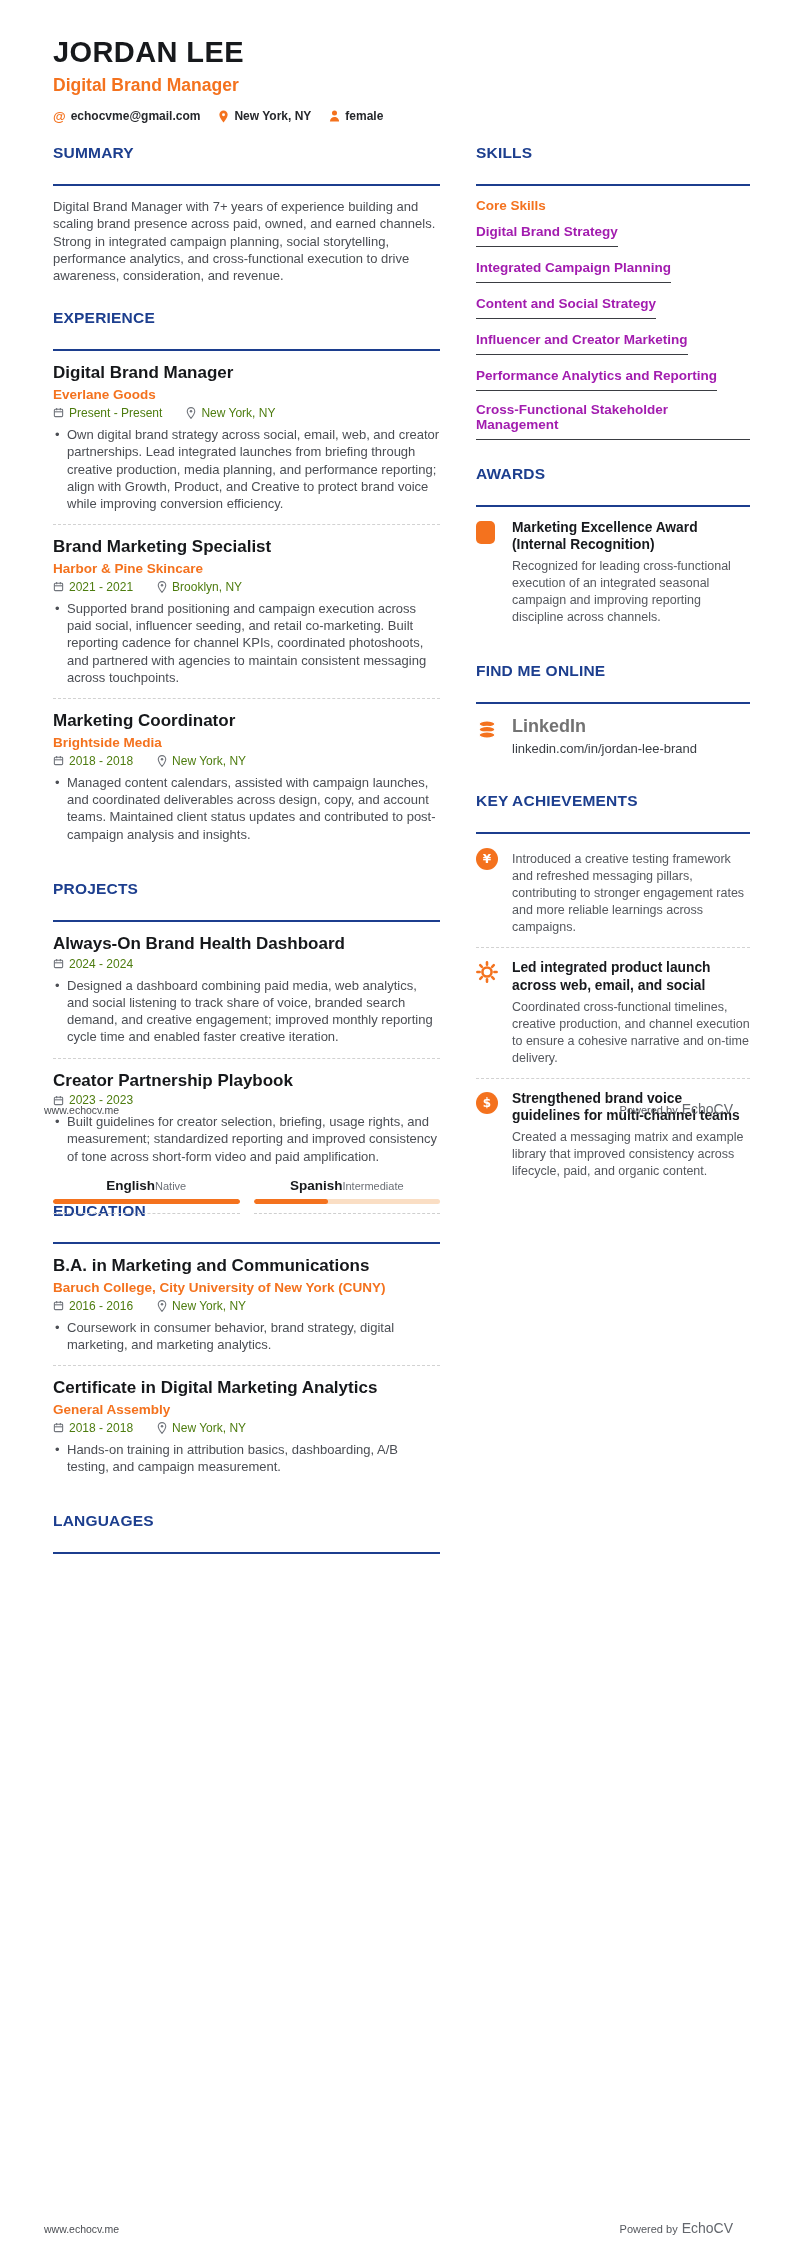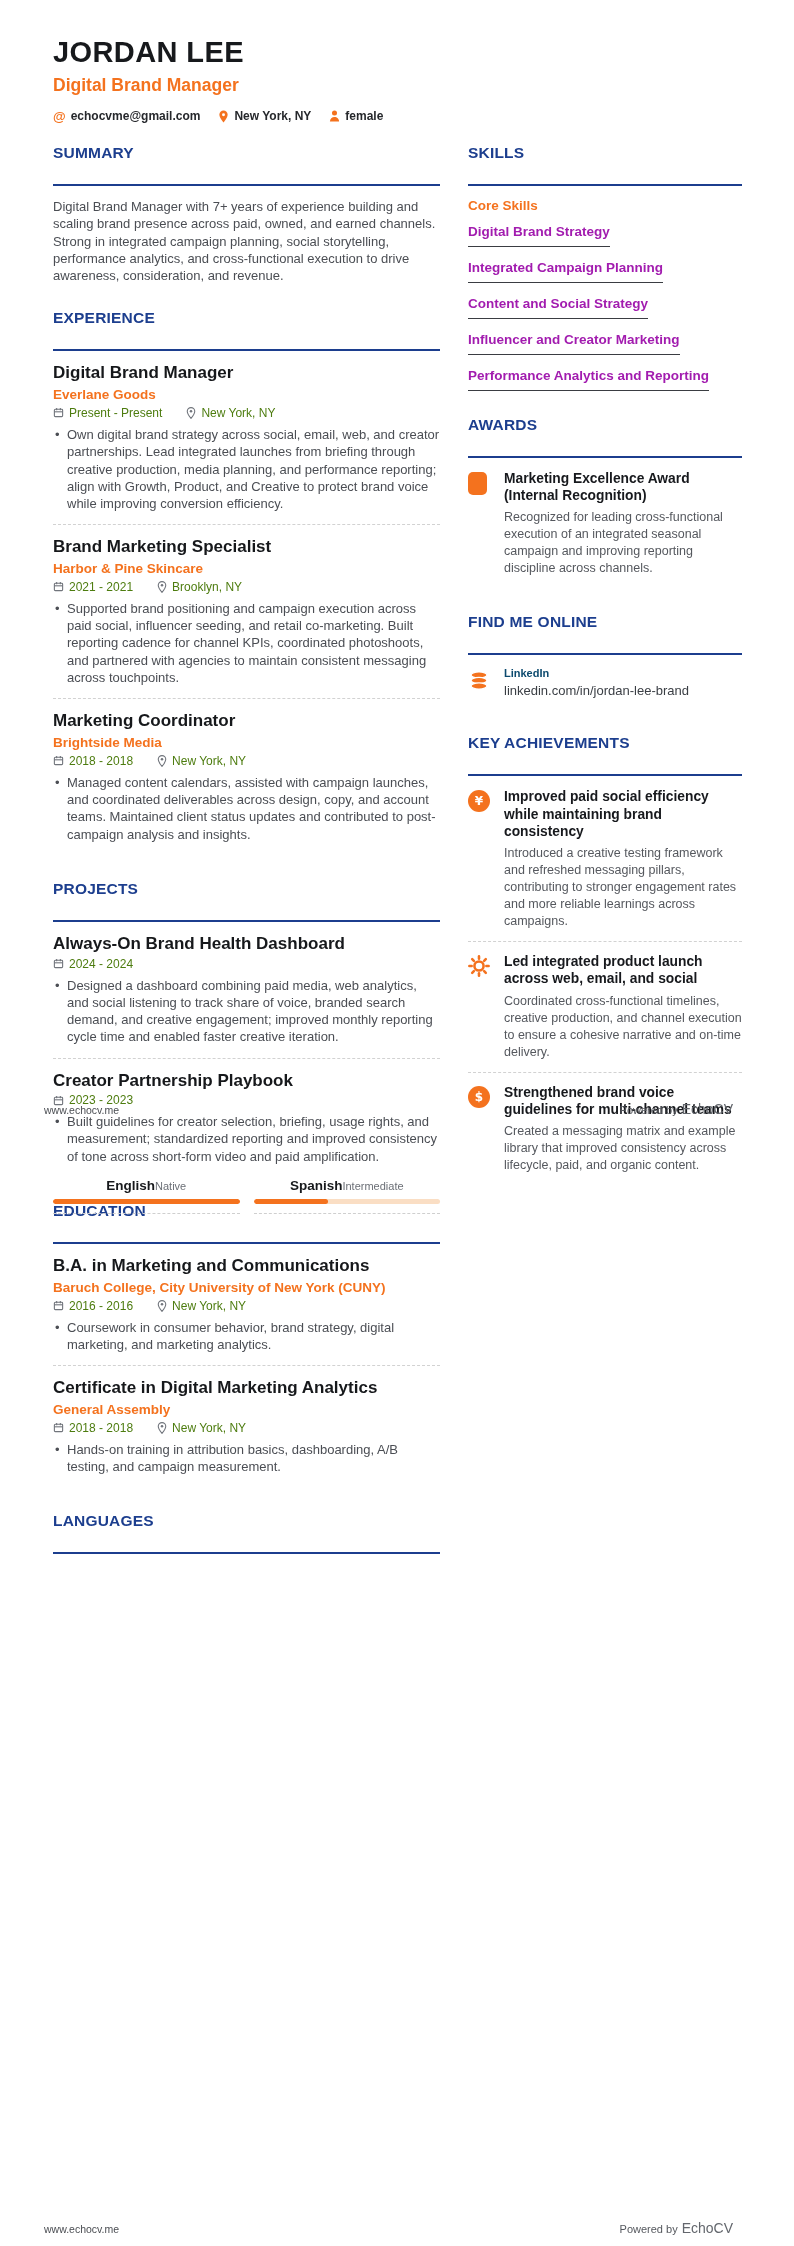--- a/index.html
+++ b/index.html
@@ -11,21 +11,21 @@
   .name{font-size:29px;font-weight:bold;color:#17191c;letter-spacing:.4px;margin:0 0 6px 0;}
   .job-title{font-size:17.5px;font-weight:bold;color:#F4721E;margin:0 0 13px 0;}
   .contact-row{display:flex;align-items:center;gap:18px;font-size:12px;font-weight:bold;color:#26282c;}
   .contact{display:flex;align-items:center;gap:5px;}
   .ci{display:inline-flex;align-items:center;justify-content:center;}
   .at-glyph{color:#F4721E;font-weight:bold;font-size:13px;line-height:1;}
 
   
   .cols{display:flex;margin-top:21px;}
   .col-left{width:387px;flex:0 0 387px;}
-  .col-right{width:274px;flex:0 0 274px;margin-left:28px;}
+  .col-right{width:274px;flex:0 0 274px;margin-left:36px;}
 
   .section{margin-bottom:25px;}
   .sec-head{font-size:15.5px;font-weight:bold;color:#1C3E8E;letter-spacing:.2px;
             padding-bottom:22px;border-bottom:2.5px solid #1C3E8E;margin-bottom:12px;}
 
   .body-text{font-size:13px;color:#4b4e54;line-height:1.33;}
 
   
   .entry{padding-bottom:12px;}
   .entry + .entry{border-top:1px dashed #d2d2d2;padding-top:12px;}
@@ -42,21 +42,21 @@
   .skill-item{margin-bottom:11px;}
   .skill-item span{display:inline-block;font-size:13.5px;font-weight:bold;color:#a21caf;
                    border-bottom:1.5px solid #3a3d42;padding-bottom:7px;}
 
   
   .icon-entry{display:flex;padding-bottom:11px;}
   .icon-entry + .icon-entry{border-top:1px dashed #d2d2d2;padding-top:11px;}
   .icon-col{flex:0 0 36px;padding-top:2px;}
   .icon-entry-title{font-size:13.8px;font-weight:bold;color:#17191d;line-height:1.25;}
   .icon-entry-desc{font-size:12.5px;color:#55585e;line-height:1.36;margin-top:5px;}
-  .link-label{font-size:11px;font-weight:bold;color:#0c4a6e;}
+  .link-label{font-size:18px;font-weight:bold;color:#737373;}
   .link-url{font-size:13px;color:#3a3e44;margin-top:4px;}
 
   .medal-shape{width:19px;height:23px;background:#F4721E;border-radius:5px;}
   .circle-icon{width:22px;height:22px;border-radius:50%;background:#F4721E;color:#fff;
                display:flex;align-items:center;justify-content:center;
                font-size:12px;font-weight:bold;font-family:"DejaVu Sans",sans-serif;}
 
   
   .languages-body{position:absolute;left:53px;top:1178px;width:387px;display:flex;gap:14px;}
   .lang{flex:1;border-bottom:1px dashed #cfcfcf;padding-bottom:9px;}
@@ -328,20 +328,21 @@
       <div class="col-right">
 
         <div class="section">
           <div class="sec-head">SKILLS</div>
           <div class="skills-group">Core Skills</div>
           <div class="skill-item"><span>Digital Brand Strategy</span></div>
           <div class="skill-item"><span>Integrated Campaign Planning</span></div>
           <div class="skill-item"><span>Content and Social Strategy</span></div>
           <div class="skill-item"><span>Influencer and Creator Marketing</span></div>
           <div class="skill-item"><span>Performance Analytics and Reporting</span></div>
+          <div class="skill-item"><span>Cross-Functional Stakeholder Management</span></div>
         </div>
 
         <div class="section">
           <div class="sec-head">AWARDS</div>
           <div class="icon-entry">
             <div class="icon-col">
                 <div class="medal-shape"></div>
               </div>
             <div>
               <div class="icon-entry-title">Marketing Excellence Award (Internal Recognition)</div>
@@ -368,21 +369,20 @@
         </div>
 
         <div class="section">
           <div class="sec-head">KEY ACHIEVEMENTS</div>
 
           <div class="icon-entry">
             <div class="icon-col">
                 <div class="circle-icon">¥</div>
               </div>
             <div>
-              <div class="icon-entry-title">Improved paid social efficiency while maintaining brand consistency</div>
               <div class="icon-entry-desc">Introduced a creative testing framework and refreshed messaging pillars, contributing to stronger engagement rates and more reliable learnings across campaigns.</div>
             </div>
           </div>
 
           <div class="icon-entry">
             <div class="icon-col">
               <svg width="22" height="22" viewBox="0 0 24 24">
                 <circle cx="12" cy="12" r="5" fill="none" stroke="#F4721E" stroke-width="2.8"></circle>
                 <g stroke="#F4721E" stroke-width="2.8" stroke-linecap="round">
                   <line x1="12" y1="1.5" x2="12" y2="4"></line>

